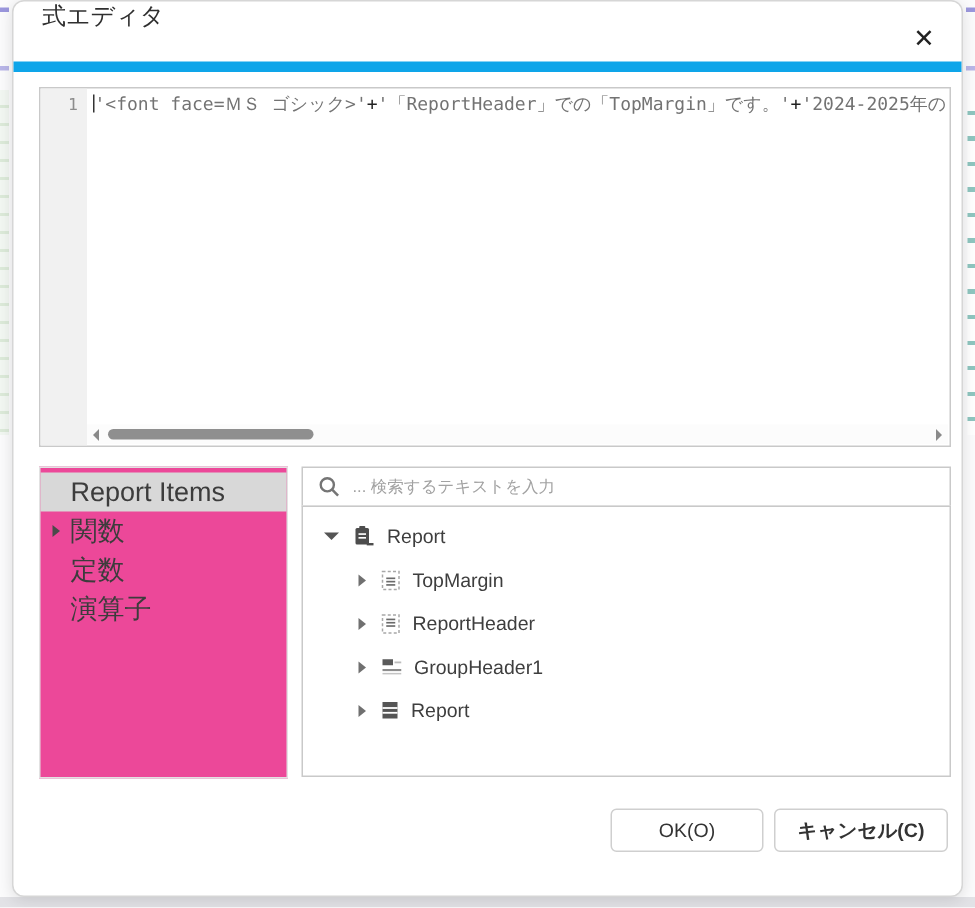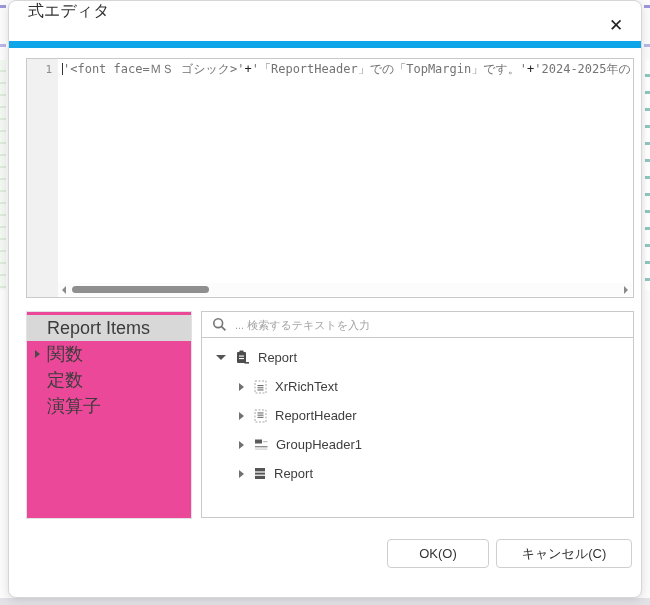--- a/index.html
+++ b/index.html
@@ -94,21 +94,21 @@
   }
   .tree-icon { display:flex; margin-right:8px; }
   
   .footer-buttons { position:absolute; top:538px; right:9px; display:flex; gap:7px; }
   .btn {
     height:29px; border:1px solid #cfcfcf; border-radius:4px; background:#fff;
     font-size:13px; color:#333; cursor:pointer;
     font-family:"Liberation Sans","DejaVu Sans",sans-serif;
   }
   .btn-ok { width:102px; }
-  .btn-cancel { width:136px; }
+  .btn-cancel { width:116px;font-weight:bold; }
 </style>
 </head>
 <body>
 
 <div class="bg-bottom"></div>
 <div class="frag" style="left:0;top:5px;width:6px;height:3px;background:#9b97dd;"></div>
 <div class="frag" style="left:0;top:44px;width:6px;height:3px;background:#b9b6e8;"></div>
 <div class="frag" style="left:0;top:60px;width:6px;height:230px;background:repeating-linear-gradient(#f2f7f2 0 10px,#dcead9 10px 12px);"></div>
 <div class="frag" style="left:644px;top:5px;width:6px;height:3px;background:#9b97dd;"></div>
 <div class="frag" style="left:644px;top:44px;width:6px;height:3px;background:#b9b6e8;"></div>
@@ -177,21 +177,21 @@
     <div class="tree-row child">
       <span class="tw-right"></span>
       <span class="tree-icon">
         <svg width="13" height="14" viewBox="0 0 13 14">
           <rect x="1" y="1" width="11" height="12" fill="none" stroke="#a8a8a8" stroke-width="1" stroke-dasharray="2 1.5"></rect>
           <rect x="3.5" y="5" width="6" height="1.1" fill="#6b6b6b"></rect>
           <rect x="3.5" y="7.2" width="6" height="1.1" fill="#6b6b6b"></rect>
           <rect x="3.5" y="9.4" width="6" height="1.1" fill="#6b6b6b"></rect>
         </svg>
       </span>
-      <span>XrRichText</span>
+      <span>TopMargin</span>
     </div>
 
     <div class="tree-row child">
       <span class="tw-right"></span>
       <span class="tree-icon">
         <svg width="13" height="14" viewBox="0 0 13 14">
           <rect x="1" y="1" width="11" height="12" fill="none" stroke="#a8a8a8" stroke-width="1" stroke-dasharray="2 1.5"></rect>
           <rect x="3.5" y="3.4" width="6" height="1.1" fill="#6b6b6b"></rect>
           <rect x="3.5" y="5.6" width="6" height="1.1" fill="#6b6b6b"></rect>
           <rect x="3.5" y="7.8" width="6" height="1.1" fill="#6b6b6b"></rect>

